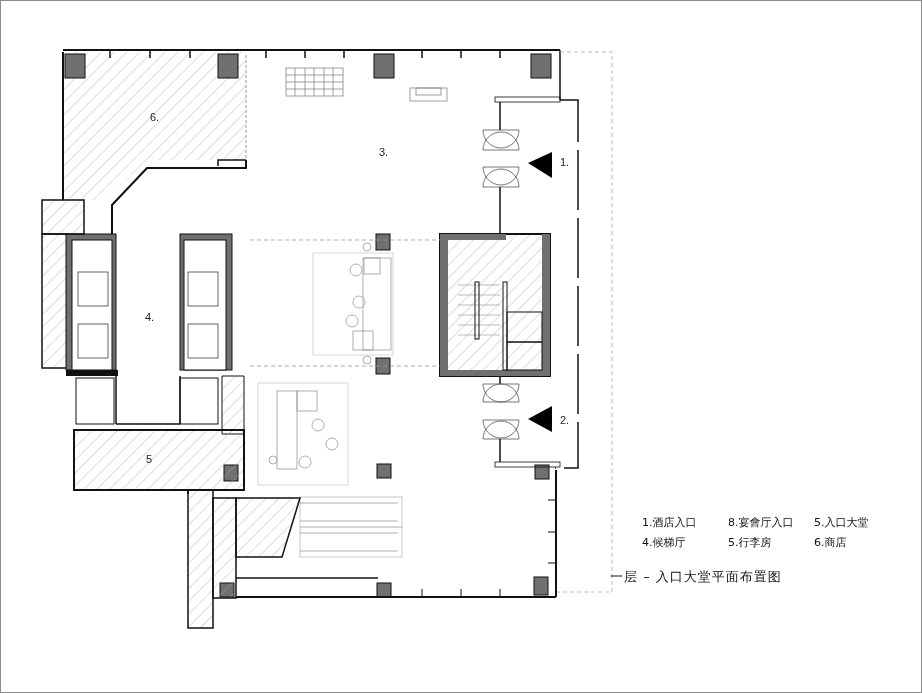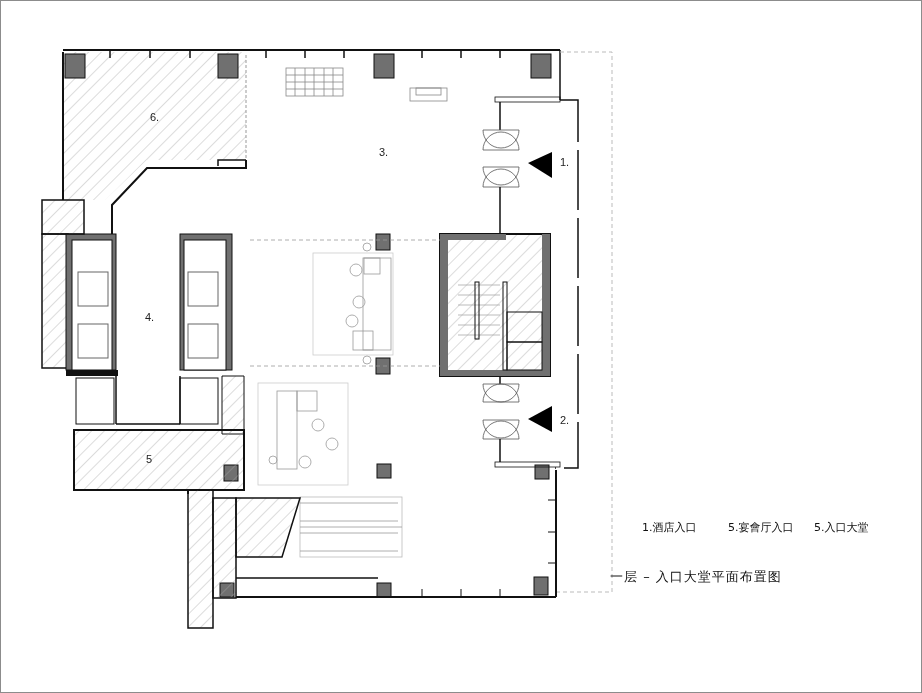--- a/index.html
+++ b/index.html
@@ -1,21 +1,21 @@
 <!DOCTYPE html>
 <html><head>
 <meta charset="utf-8">
 <style>
   html, body { margin: 0; padding: 0; background: #ffffff; }
   body { width: 922px; height: 693px; position: relative; overflow: hidden; font-family: "DejaVu Sans", sans-serif; }
   .frame { position: absolute; left: 0; top: 0; width: 920px; height: 691px; border: 1px solid #8c8c8c; }
   svg.plan { position: absolute; left: 0; top: 0; }
   .label { position: absolute; font-family: "Liberation Sans", sans-serif; font-size: 11px; color: #222; }
   .legend { position: absolute; left: 642px; top: 515px; font-size: 11px; color: #111; font-family: "DejaVu Sans", sans-serif; }
-  .legend .row { display: flex; height: 20px; align-items: flex-end; }
+  .legend .row { display: flex; height: 20px; align-items: flex-start; }
   .legend .cell { width: 86px; white-space: nowrap; }
   .title { position: absolute; left: 610px; top: 568px; font-size: 13px; color: #111; letter-spacing: 1px; font-family: "DejaVu Sans", sans-serif; white-space: nowrap; }
 </style>
 </head>
 <body>
 
 <div class="frame"></div>
 
 <svg class="plan" width="922" height="693" viewBox="0 0 922 693">
   <defs>
@@ -198,18 +198,23 @@
 <span class="label" style="left:150px;top:111px;">6.</span>
 <span class="label" style="left:379px;top:146px;">3.</span>
 <span class="label" style="left:145px;top:311px;">4.</span>
 <span class="label" style="left:146px;top:453px;">5</span>
 <span class="label" style="left:560px;top:156px;">1.</span>
 <span class="label" style="left:560px;top:414px;">2.</span>
 
 <div class="legend">
   <div class="row">
     <span class="cell">1.酒店入口</span>
-    <span class="cell">5.宴會厅入口</span>
+    <span class="cell">8.宴會厅入口</span>
     <span class="cell">5.入口大堂</span>
   </div>
+  <div class="row">
+    <span class="cell">4.候梯厅</span>
+    <span class="cell">5.行李房</span>
+    <span class="cell">6.商店</span>
+  </div>
 </div>
 
 <div class="title">一层 – 入口大堂平面布置图</div>
 
 </body></html>

